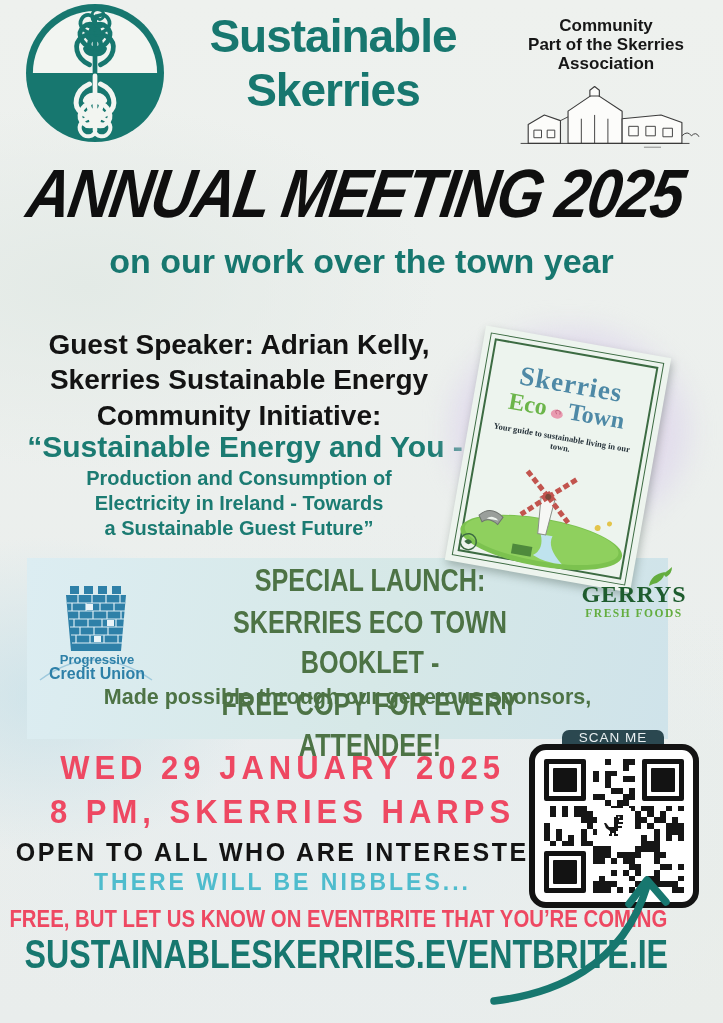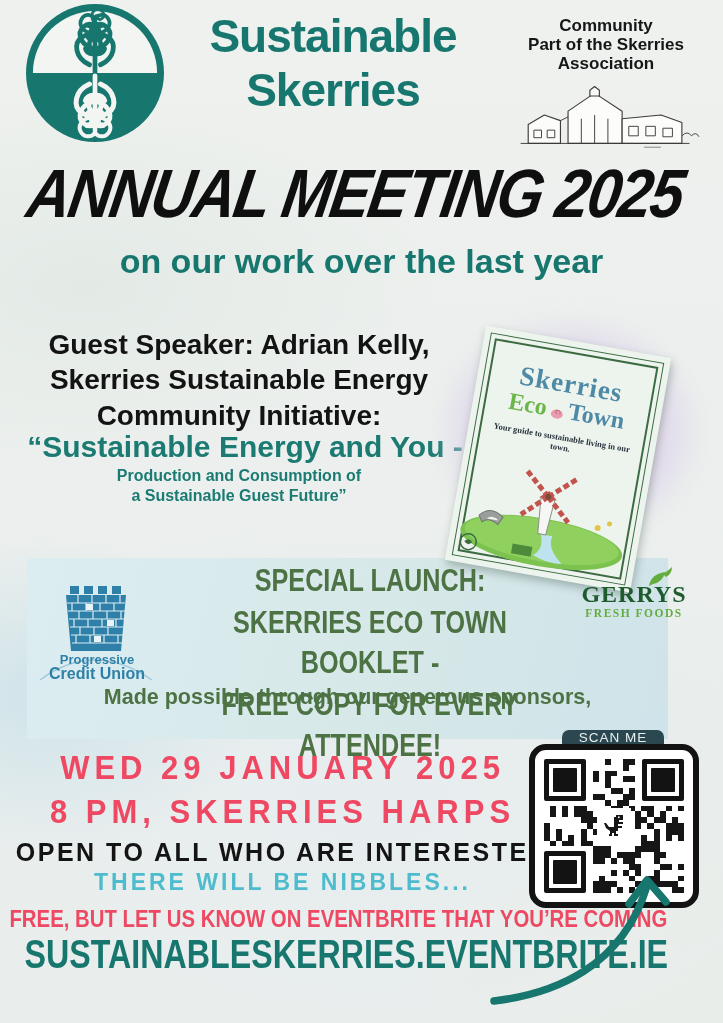--- a/index.html
+++ b/index.html
@@ -20,21 +20,21 @@
   .assoc-art{margin-top:4px;}
 
   
   .main-title{left:0;top:154px;width:723px;color:#0f0f0f;font-style:italic;font-weight:900;font-size:60px;
     transform:skewX(-9deg) scaleY(1.14);transform-origin:50% 0;letter-spacing:-2px;white-space:nowrap;}
   .intro{left:0;top:243px;width:723px;color:#17776f;font-weight:800;font-size:34px;line-height:1.1;}
 
   
   .speaker{left:0;top:327px;width:478px;color:#131313;font-weight:800;font-size:28px;line-height:1.26;}
   .talk-lead{left:0;top:430px;width:490px;color:#1b7b72;font-weight:800;font-size:30px;}
-  .talk-rest{left:0;top:466px;width:478px;color:#1b7b72;font-weight:800;font-size:16px;line-height:1.26;}
+  .talk-rest{left:0;top:466px;width:478px;color:#1b7b72;font-weight:800;font-size:20px;line-height:1.26;}
 
   
   .pink-wash{left:443px;top:320px;width:280px;height:262px;filter:blur(10px);
     background:radial-gradient(60% 55% at 45% 42%, rgba(243,206,227,.95), rgba(219,210,236,.6) 62%, transparent 80%);}
   .booklet{left:464px;top:340px;width:188px;height:238px;transform:rotate(10deg);background:#edf4ee;
     box-shadow:2px 4px 8px rgba(60,80,70,.35);z-index:3;}
   .booklet .frame{position:absolute;inset:6px;border:1.5px solid #3c6b42;}
   .booklet .frame2{position:absolute;inset:11px;border:2.5px solid #3c6b42;}
   .bk-title{position:absolute;top:28px;left:0;width:100%;text-align:center;font-family:"Liberation Serif",serif;font-weight:700;}
   .bk-w1{display:block;color:#4e89a6;font-size:27px;letter-spacing:1px;}
@@ -147,31 +147,32 @@
         <path d="M20,70 H198"></path>
         <path d="M190,62 q6,-6 10,0 q5,-5 8,1"></path>
         <path d="M150,74 h18" stroke-width="0.6"></path>
       </g>
     </svg>
   </div>
 
   <div class="abs main-title center">ANNUAL MEETING 2025</div>
 
   <div class="abs intro center">
-    <div>on our work over the last year</div>
+    <div>on our work over the town year</div>
   </div>
 
   <div class="abs speaker center">
     <div>Guest Speaker: Adrian Kelly,</div>
     <div>Skerries Sustainable Energy</div>
     <div>Community Initiative:</div>
   </div>
   <div class="abs talk-lead center">“Sustainable Energy and You -</div>
   <div class="abs talk-rest center">
     <div>Production and Consumption of</div>
+    <div>Electricity in Ireland - Towards</div>
     <div>a Sustainable Guest Future”</div>
   </div>
 
   <div class="abs pink-wash"></div>
   <div class="abs booklet">
     <div class="frame"></div>
     <div class="frame2"></div>
     <div class="bk-title">
       <span class="bk-w1">Skerries</span>
       <span class="bk-line2">

